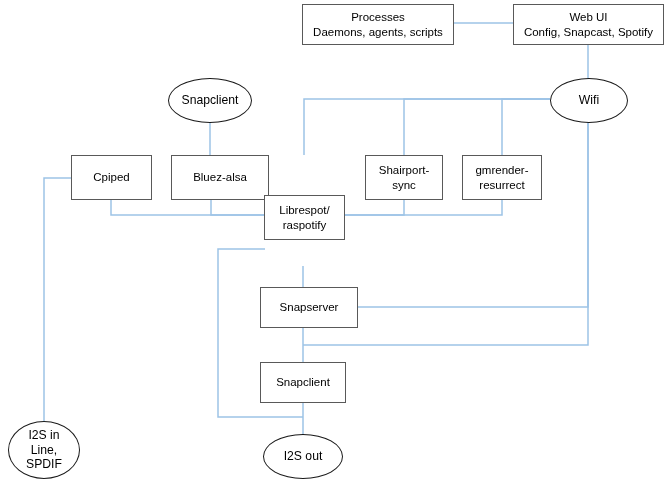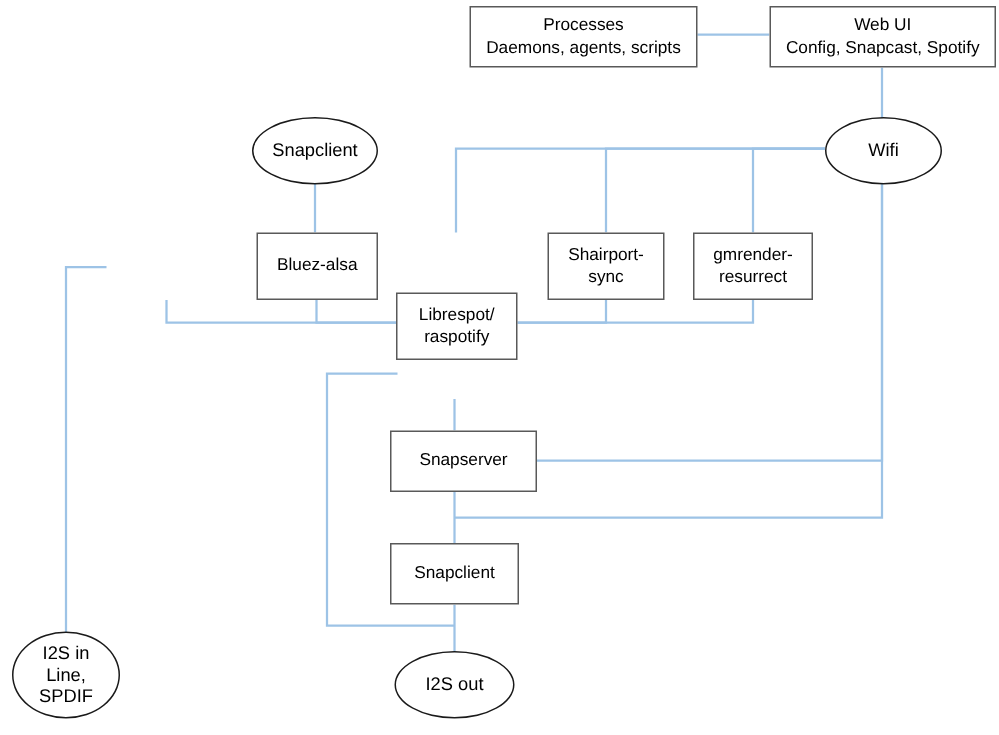--- a/index.html
+++ b/index.html
@@ -66,35 +66,38 @@
       <path d="M 304 200 L 304 230" fill="none" stroke="#9dc3e6" stroke-width="1.5"></path>
       <path d="M 404 200 L 404 215 L 304 215 L 304 230" fill="none" stroke="#9dc3e6" stroke-width="1.5"></path>
       <path d="M 502 200 L 502 215 L 304 215 L 304 230" fill="none" stroke="#9dc3e6" stroke-width="1.5"></path>
       <path d="M 303 266 L 303 287" fill="none" stroke="#9dc3e6" stroke-width="1.5"></path>
       <path d="M 346 307 L 588 307 L 588 122" fill="none" stroke="#9dc3e6" stroke-width="1.5"></path>
       <path d="M 303 328 L 303 362" fill="none" stroke="#9dc3e6" stroke-width="1.5"></path>
       <path d="M 588 122 L 588 345 L 303 345" fill="none" stroke="#9dc3e6" stroke-width="1.5"></path>
       <path d="M 265 249 L 218 249 L 218 417 L 303 417" fill="none" stroke="#9dc3e6" stroke-width="1.5"></path>
       <path d="M 303 403 L 303 436" fill="none" stroke="#9dc3e6" stroke-width="1.5"></path>
     </svg>
-<div class="node box" style="left: 302px; top: 4px; width: 152px; height: 41px; margin-left: 11px;">
+<div class="node box" style="left: 302px; top: 4px; width: 152px; height: 41px;">
       <span class="lbl t11">Processes
 Daemons, agents, scripts</span>
     </div>
     <div class="node box" style="left: 513px; top: 4px; width: 151px; height: 41px;">
       <span class="lbl t11">Web UI
 Config, Snapcast, Spotify</span>
     </div>
     <div class="node ellipse" style="left: 168px; top: 78px; width: 84px; height: 45px;">
       <span class="lbl t12">Snapclient</span>
     </div>
     <div class="node ellipse" style="left: 550px; top: 78px; width: 78px; height: 45px;">
       <span class="lbl t12">Wifi</span>
     </div>
-    <div class="node box" style="left: 171px; top: 155px; width: 81px; height: 45px;">
+    <div class="node box" style="left: 71px; top: 155px; width: 81px; height: 45px;">
+      <span class="lbl t11">Cpiped</span>
+    </div>
+    <div class="node box" style="left: 171px; top: 155px; width: 98px; height: 45px;">
       <span class="lbl t11">Bluez-alsa</span>
     </div>
     <div class="node box" style="left: 264px; top: 155px; width: 81px; height: 45px; margin-top: 40px;">
       <span class="lbl t11">Librespot/
 raspotify</span>
     </div>
     <div class="node box" style="left: 462px; top: 155px; width: 80px; height: 45px;">
       <span class="lbl t11">gmrender-
 resurrect</span>
     </div>

